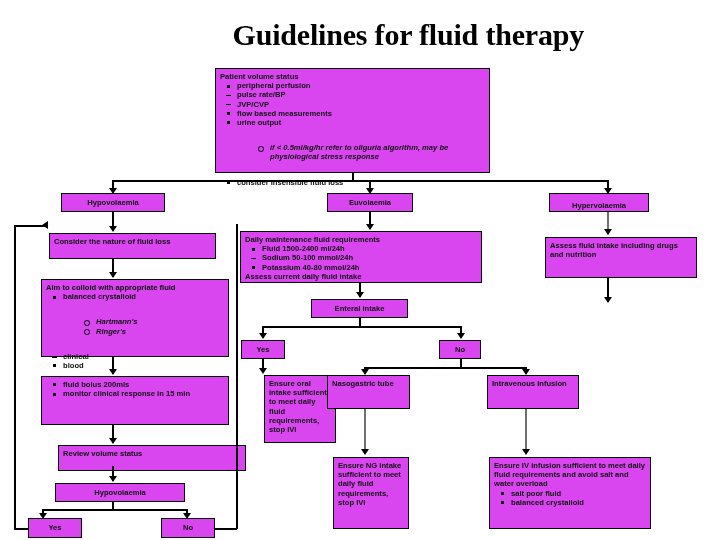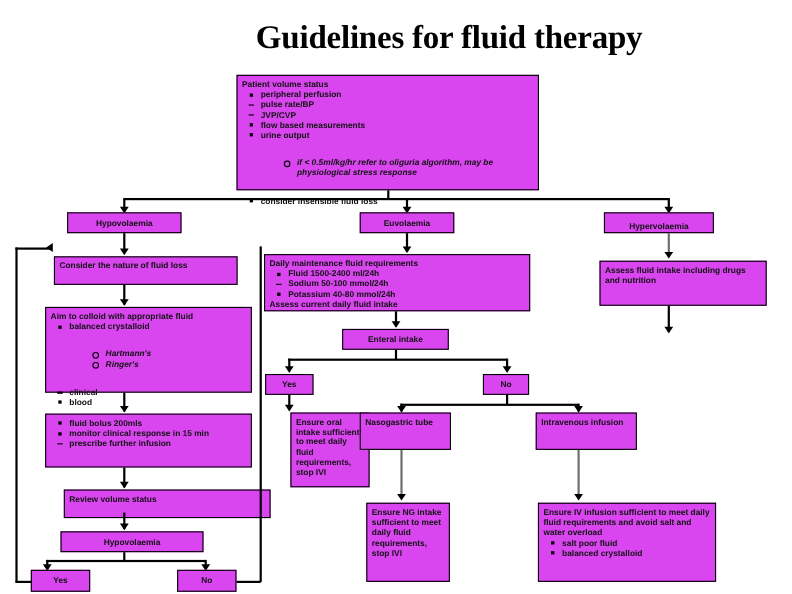--- a/index.html
+++ b/index.html
@@ -114,21 +114,20 @@
     </ul>
   </div>
 
   <div class="vlk" style="left:112px;top:357px;height:17px;"></div>
   <div class="arw" style="left:109px;top:369px;"></div>
 
   <div class="box" style="left:41px;top:376px;width:188px;height:49px;">
     <ul>
       <li>fluid bolus 200mls</li>
       <li>monitor clinical response in 15 min</li>
-      <li class="dash">prescribe further infusion</li>
     </ul>
   </div>
 
   <div class="vlk" style="left:112px;top:425px;height:18px;"></div>
   <div class="arw" style="left:109px;top:438px;"></div>
 
   <div class="box" style="left:58px;top:445px;width:188px;height:26px;">
     <p>Review volume status</p>
   </div>
 

